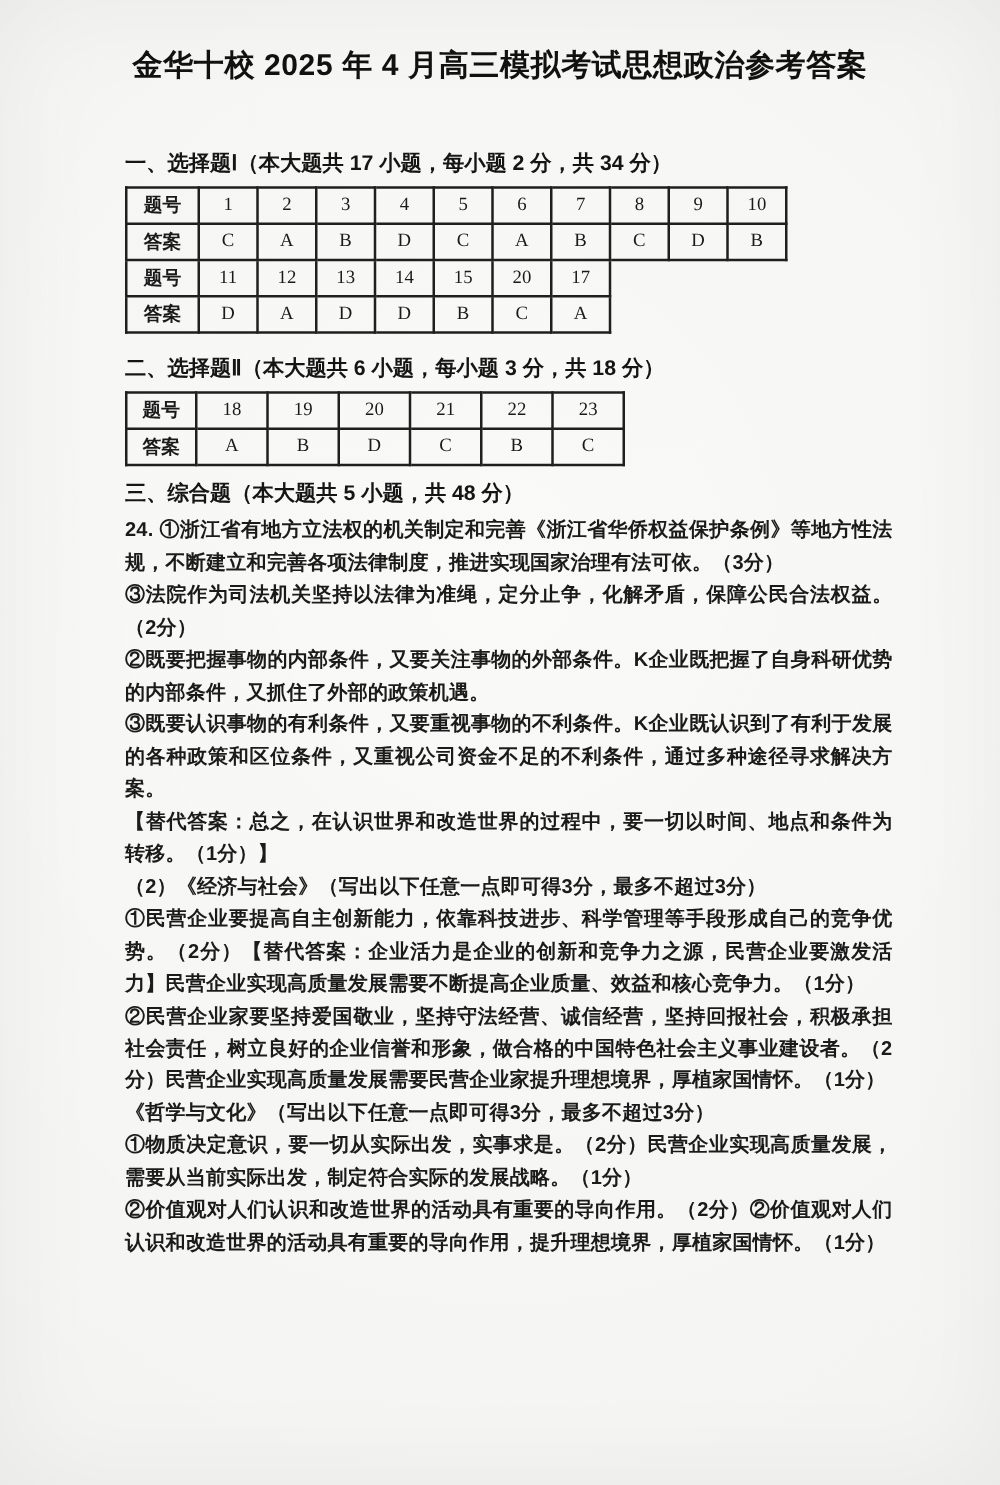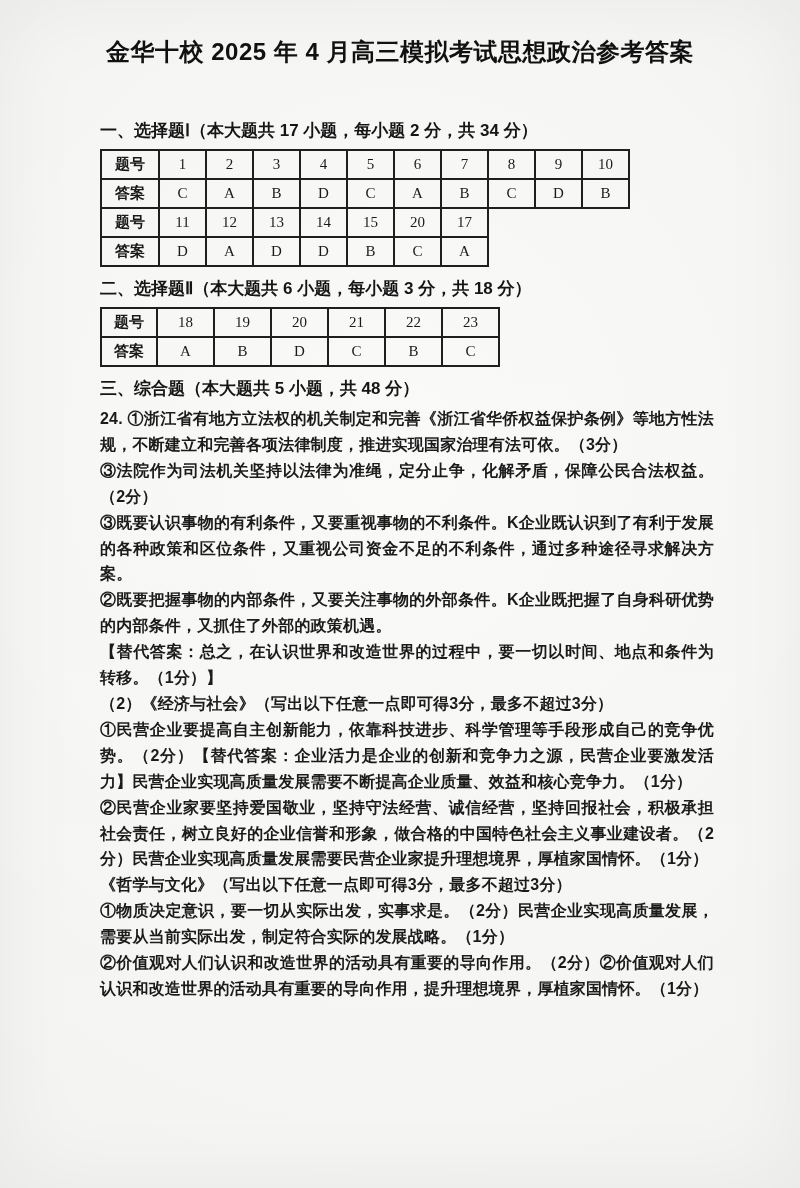--- a/index.html
+++ b/index.html
@@ -31,21 +31,21 @@
     width: 614px;
   }
   .sec-heading {
     margin: 0;
     font-size: 17px;
     font-weight: 700;
     color: #151515;
     line-height: 22px;
   }
   .h1 { margin-top: 52px; }
-  .h2 { margin-top: 11px; }
+  .h2 { margin-top: 17px; }
   .h3 { margin-top: 11px; }
   table.ans-table {
     border-collapse: collapse;
     table-layout: fixed;
     margin-top: 7px;
   }
   table.t1 { width: 528px; }
   table.t2 { width: 398px; }
   table.ans-table td {
     border: 2px solid #1f1f1f;
@@ -187,22 +187,22 @@
           <td>C</td>
         </tr>
       </tbody>
     </table>
 
     <h2 class="sec-heading h3">三、综合题（本大题共 5 小题，共 48 分）</h2>
 
     <div class="body-text">
       <p>24. ①浙江省有地方立法权的机关制定和完善《浙江省华侨权益保护条例》等地方性法规，不断建立和完善各项法律制度，推进实现国家治理有法可依。（3分）</p>
       <p>③法院作为司法机关坚持以法律为准绳，定分止争，化解矛盾，保障公民合法权益。（2分）</p>
+      <p>②既要把握事物的内部条件，又要关注事物的外部条件。K企业既把握了自身科研优势的内部条件，又抓住了外部的政策机遇。</p>
       <p>③既要认识事物的有利条件，又要重视事物的不利条件。K企业既认识到了有利于发展的各种政策和区位条件，又重视公司资金不足的不利条件，通过多种途径寻求解决方案。</p>
-      <p>②既要把握事物的内部条件，又要关注事物的外部条件。K企业既把握了自身科研优势的内部条件，又抓住了外部的政策机遇。</p>
       <p>【替代答案：总之，在认识世界和改造世界的过程中，要一切以时间、地点和条件为转移。（1分）】</p>
       <p>（2）《经济与社会》（写出以下任意一点即可得3分，最多不超过3分）</p>
       <p>①民营企业要提高自主创新能力，依靠科技进步、科学管理等手段形成自己的竞争优势。（2分）【替代答案：企业活力是企业的创新和竞争力之源，民营企业要激发活力】民营企业实现高质量发展需要不断提高企业质量、效益和核心竞争力。（1分）</p>
       <p>②民营企业家要坚持爱国敬业，坚持守法经营、诚信经营，坚持回报社会，积极承担社会责任，树立良好的企业信誉和形象，做合格的中国特色社会主义事业建设者。（2分）民营企业实现高质量发展需要民营企业家提升理想境界，厚植家国情怀。（1分）</p>
       <p>《哲学与文化》（写出以下任意一点即可得3分，最多不超过3分）</p>
       <p>①物质决定意识，要一切从实际出发，实事求是。（2分）民营企业实现高质量发展，需要从当前实际出发，制定符合实际的发展战略。（1分）</p>
       <p>②价值观对人们认识和改造世界的活动具有重要的导向作用。（2分）②价值观对人们认识和改造世界的活动具有重要的导向作用，提升理想境界，厚植家国情怀。（1分）</p>
     </div>
 
   </div>

